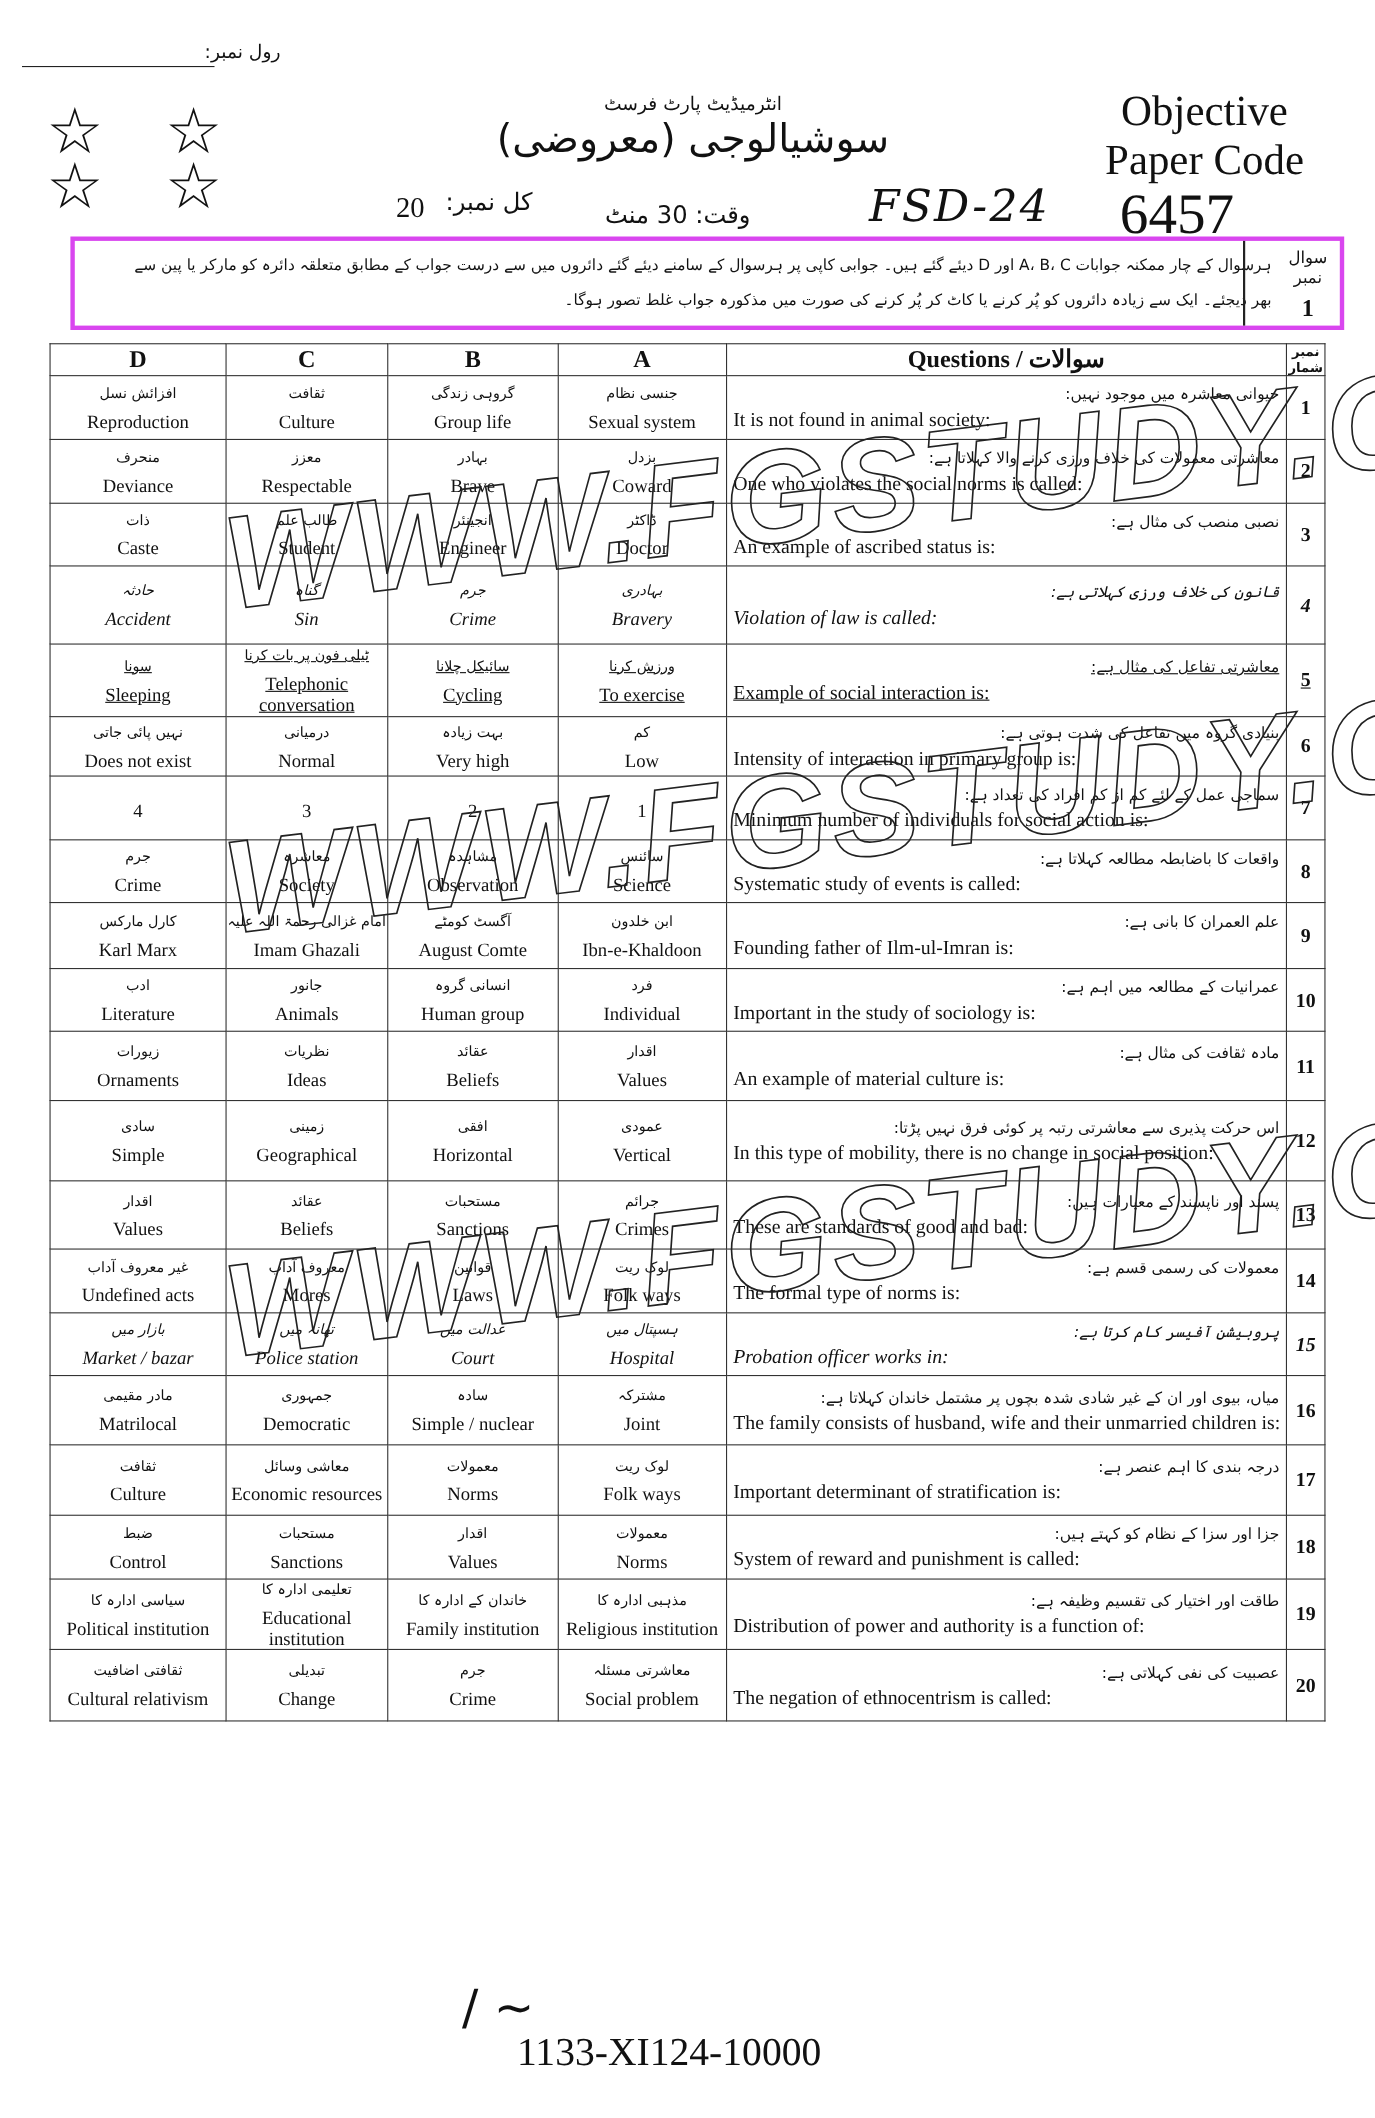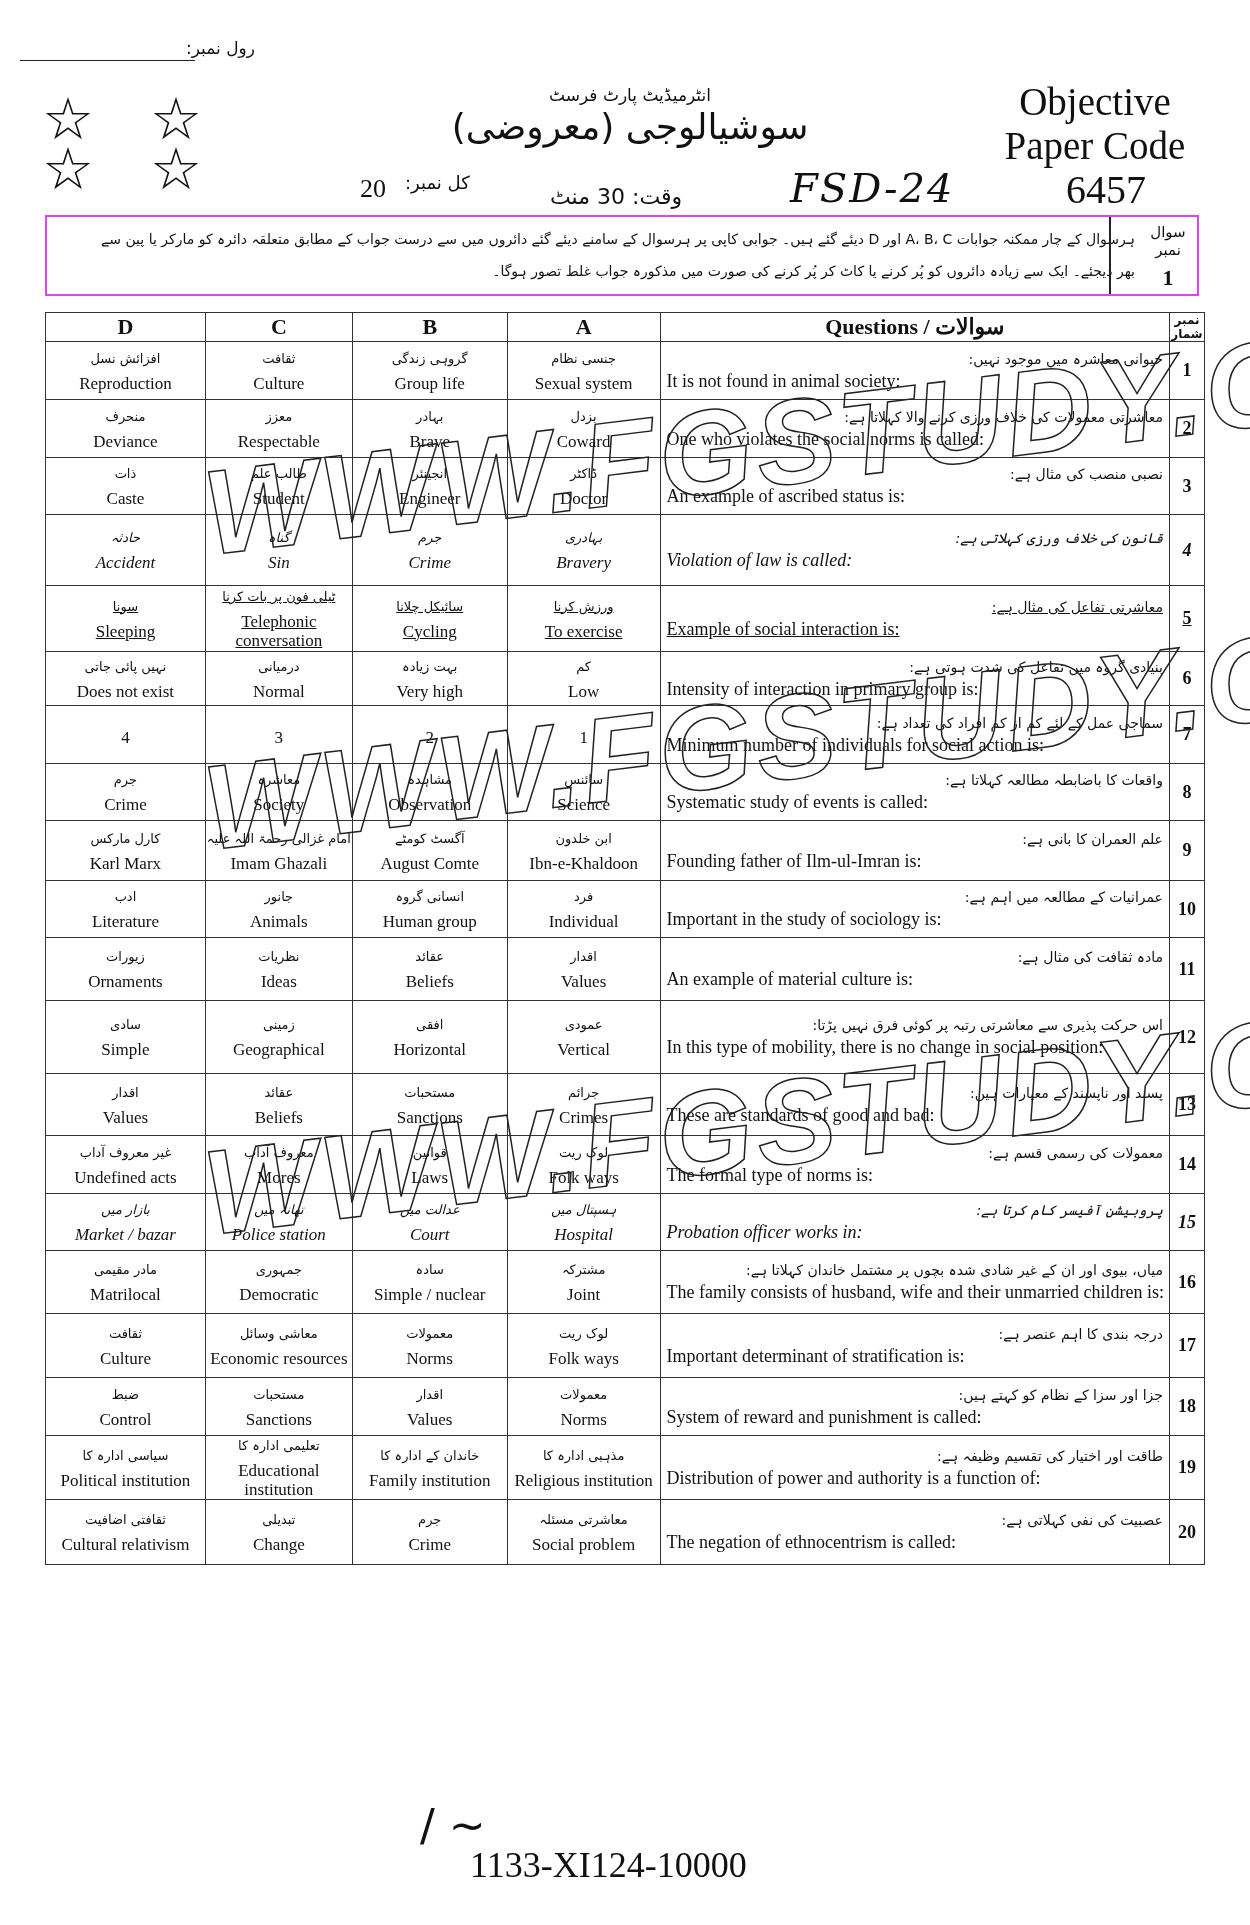--- a/index.html
+++ b/index.html
@@ -9,23 +9,23 @@
   .urdu { font-family:"DejaVu Sans", sans-serif; direction:rtl; }
   .roll { left:20px; top:38px; width:235px; height:30px; }
   .roll-label { position:absolute; right:0; top:0; font-size:17px; }
   .roll-line { position:absolute; left:0; right:60px; top:22px; border-bottom:1.5px solid #222; }
   .star { font-size:58px; line-height:1; color:#111; font-family:"DejaVu Sans", sans-serif; }
   .hdr-center { left:420px; top:85px; width:420px; text-align:center; }
   .hdr-sub { font-size:17px; }
   .hdr-title { font-size:36px; line-height:44px; }
   .hdr-meta { left:420px; top:168px; width:420px; height:40px; font-size:28px; }
   .obj { left:980px; top:80px; width:230px; text-align:center; font-size:39px; line-height:44px; }
-  .paper-code { left:1066px; top:166px; font-size:40px; }
+  .paper-code { left:1018px; top:166px; font-size:52px; }
   .fsd { left:790px; top:165px; font-size:40px; font-style:italic; font-family:"DejaVu Serif", serif; letter-spacing:2px; }
-  .instr { left:45px; top:215px; width:1150px; height:77px; border:2px solid #d946ef; }
+  .instr { left:64px; top:215px; width:1150px; height:77px; border:4px solid #d946ef; }
   .instr-text { position:absolute; left:8px; right:62px; top:6px; font-size:14px; line-height:32px; text-align:right; }
   .instr-num { position:absolute; right:0; top:0; width:58px; height:77px; border-left:2px solid #222; text-align:center;padding-left:28px; }
   .instr-num .lbl { font-size:15px; margin-top:6px; }
   .instr-num .n { font-size:22px; font-weight:bold; font-family:"Liberation Serif", serif; margin-top:6px; }
   table.mcq { position:absolute; left:45px; top:312px; width:1160px; border-collapse:collapse; }
   table.mcq td, table.mcq th { border:1.5px solid #333; text-align:center; vertical-align:middle; padding:0; }
   table.mcq th { font-size:22px; font-weight:bold; height:28px; }
   .opt { font-size:17px; line-height:19px; }
   .opt .u { font-size:13px; display:block; margin-bottom:6px; direction:rtl; font-family:"DejaVu Sans", sans-serif; }
   .q { text-align:left !important; padding-left:6px !important; }
@@ -50,21 +50,21 @@
 <div class="abs star" style="left:150px;top:90px">☆</div>
 <div class="abs star" style="left:42px;top:140px">☆</div>
 <div class="abs star" style="left:150px;top:140px">☆</div>
 
 <div class="abs hdr-center urdu">
   <div class="hdr-sub">انٹرمیڈیٹ پارٹ فرسٹ</div>
   <div class="hdr-title">سوشیالوجی (معروضی)</div>
 </div>
 <div class="abs hdr-meta">
   <span class="abs" style="left:-60px;top:6px;font-size:26px">20</span>
-  <span class="abs urdu" style="left:-15px;top:4px;font-size:18px">کل نمبر:</span>
+  <span class="abs urdu" style="left:-15px;top:4px;font-size:22px">کل نمبر:</span>
   <span class="abs urdu" style="left:130px;top:16px;font-size:22px">وقت: 30 منٹ</span>
 </div>
 <div class="abs fsd">FSD-24</div>
 
 <div class="abs obj">
   <div>Objective</div>
   <div>Paper Code</div>
 </div>
 <div class="abs paper-code">6457</div>
 

